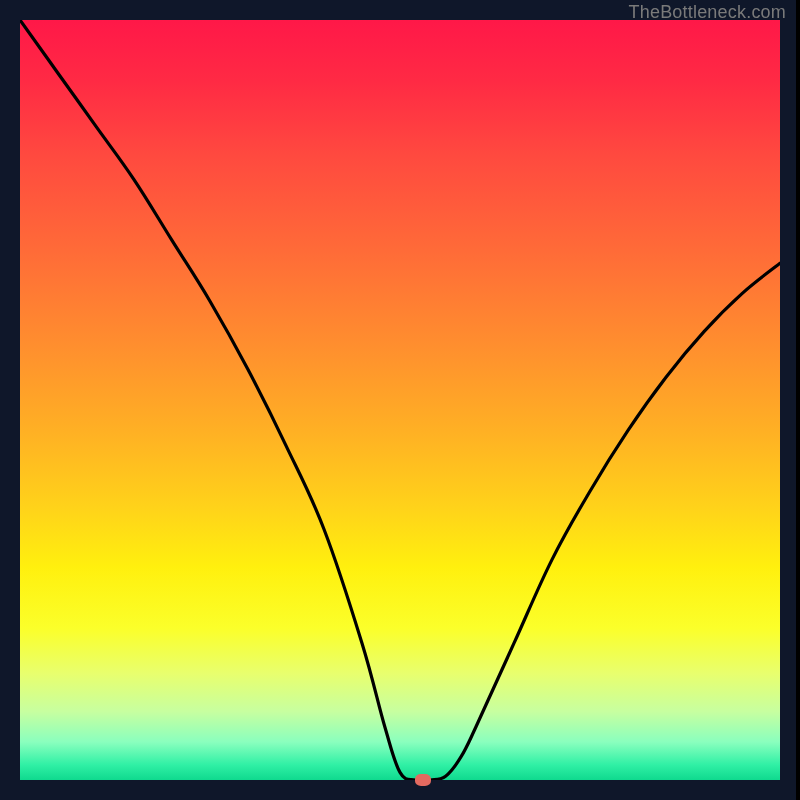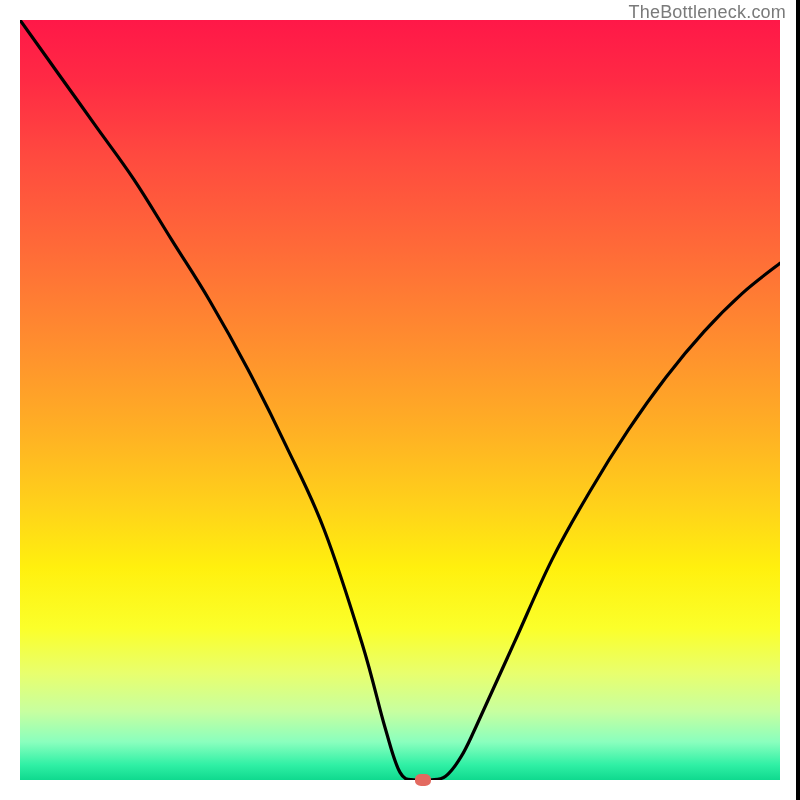--- a/index.html
+++ b/index.html
@@ -8,21 +8,21 @@
     width: 800px;
     height: 800px;
     overflow: hidden;
     background: #000;
     font-family: Arial, Helvetica, sans-serif;
   }
   .wrap {
     position: relative;
     width: 796px;
     height: 800px;
-    background: #ffffff;
+    background: #0f172a;
   }
   .plot {
     position: absolute;
     left: 20px;
     top: 20px;
     width: 760px;
     height: 760px;
     background: linear-gradient(to bottom,
       #ff1848 0%,
       #ff2a44 8%,

